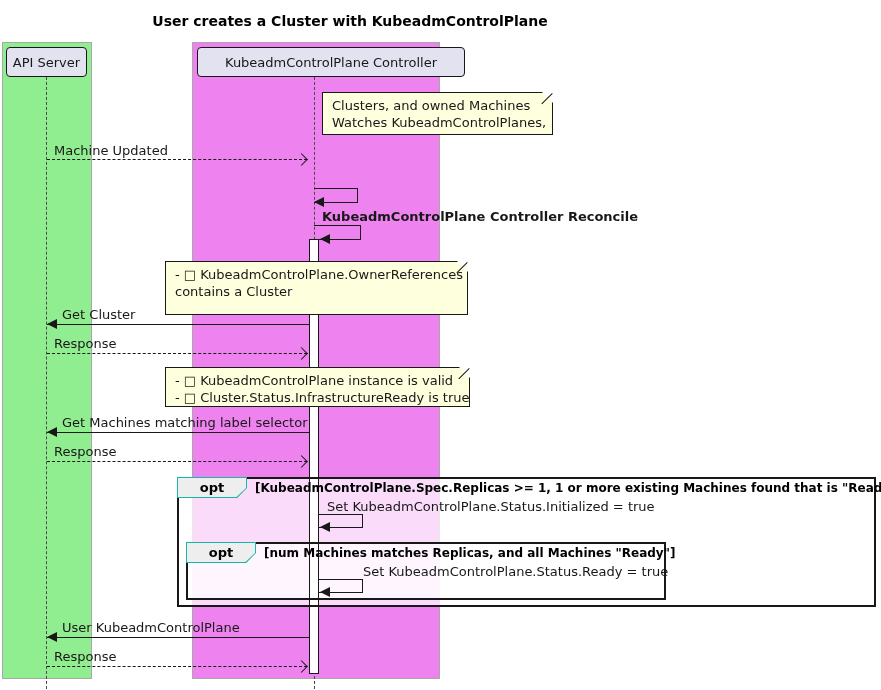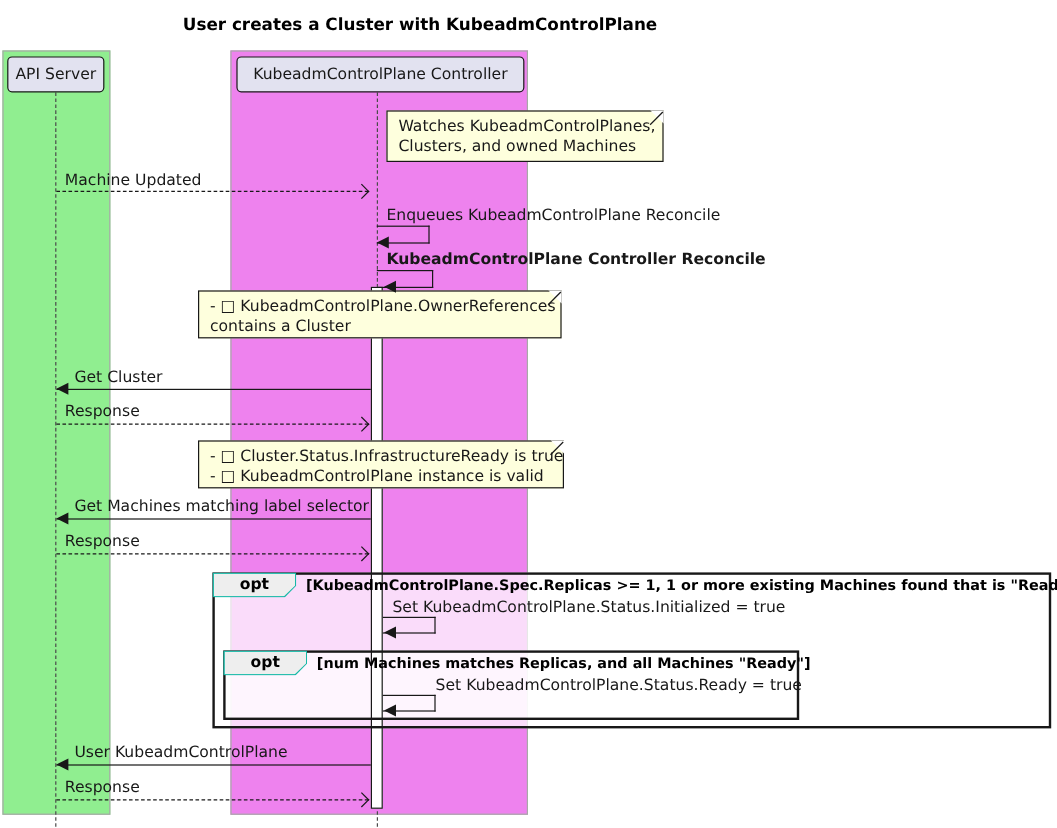--- a/index.html
+++ b/index.html
@@ -14,21 +14,21 @@
   }
   .lane { position:absolute; top:42px; height:637px; border:1px solid #a8a8a8; box-sizing:border-box; }
   .lane-api { left:2px; width:90px; background:var(--api-lane,#90EE90); }
   .lane-ctrl { left:192px; width:248px; background:var(--controller-lane,#EE82EE); }
   .participant {
     position:absolute; top:47px; height:30px; box-sizing:border-box;
     background:var(--participant-fill,#E2E2F0); border:1px solid #181818; border-radius:4px;
     display:flex; align-items:center; justify-content:center; font-size:13px; white-space:nowrap;
   }
   .p-api { left:6px; width:81px; }
-  .p-ctrl { left:197px; width:240px; }
+  .p-ctrl { left:197px; width:268px; }
   .lifeline { position:absolute; width:0; border-left:1px dashed #4a4a4a; }
   .ll-api { left:46px; top:77px; height:612px; }
   .ll-ctrl { left:314px; top:77px; height:612px; }
   .overlay { position:absolute; background:rgba(255,255,255,0.72); }
   .activation {
     position:absolute; left:309px; top:239px; width:10px; height:435px;
     background:#ffffff; border:1px solid #181818; box-sizing:border-box;
   }
   .note {
     position:absolute; background:var(--note-fill,#FEFFDD); border:1px solid #181818;
@@ -96,43 +96,42 @@
   <div class="activation"></div>
 
   <div class="participant p-api">
     <span>API Server</span>
   </div>
   <div class="participant p-ctrl">
     <span>KubeadmControlPlane Controller</span>
   </div>
 
   <div class="note" style="left:322px;top:92px;width:231px;height:43px;">
+    <div>Clusters, and owned Machines</div>
     <div>Watches KubeadmControlPlanes,</div>
-    <div>Clusters, and owned Machines</div>
     <div class="note-fold"></div>
     <div class="note-fold-diag"></div>
   </div>
-  <div class="note" style="left:165px;top:242px;width:303px;height:40px;">
+  <div class="note" style="left:165px;top:261px;width:303px;height:54px;">
     <div>- □ KubeadmControlPlane.OwnerReferences</div>
     <div>contains a Cluster</div>
     <div class="note-fold"></div>
     <div class="note-fold-diag"></div>
   </div>
   <div class="note" style="left:165px;top:367px;width:305px;height:40px;">
+    <div>- □ KubeadmControlPlane instance is valid</div>
     <div>- □ Cluster.Status.InfrastructureReady is true</div>
-    <div>- □ KubeadmControlPlane instance is valid</div>
     <div class="note-fold"></div>
     <div class="note-fold-diag"></div>
   </div>
 
   <div class="msg-label" style="left:54px;top:143px;">Machine Updated</div>
   <div class="line dashed" style="left:47px;top:159px;width:260px;"></div>
   <div class="ah-open" style="left:297px;top:155px;"></div>
 
-  <div class="msg-label" style="left:322px;top:172px;">Enqueues KubeadmControlPlane Reconcile</div>
   <div class="selfloop" style="left:314px;top:188px;width:44px;height:15px;"></div>
   <div class="ah-left" style="left:314px;top:197px;"></div>
 
   <div class="msg-label" style="left:322px;top:209px;font-weight:bold;">KubeadmControlPlane Controller Reconcile</div>
   <div class="selfloop" style="left:314px;top:225px;width:47px;height:15px;"></div>
   <div class="ah-left" style="left:320px;top:234px;"></div>
 
   <div class="msg-label" style="left:62px;top:307px;">Get Cluster</div>
   <div class="line" style="left:47px;top:324px;width:262px;"></div>
   <div class="ah-left" style="left:47px;top:319px;"></div>

